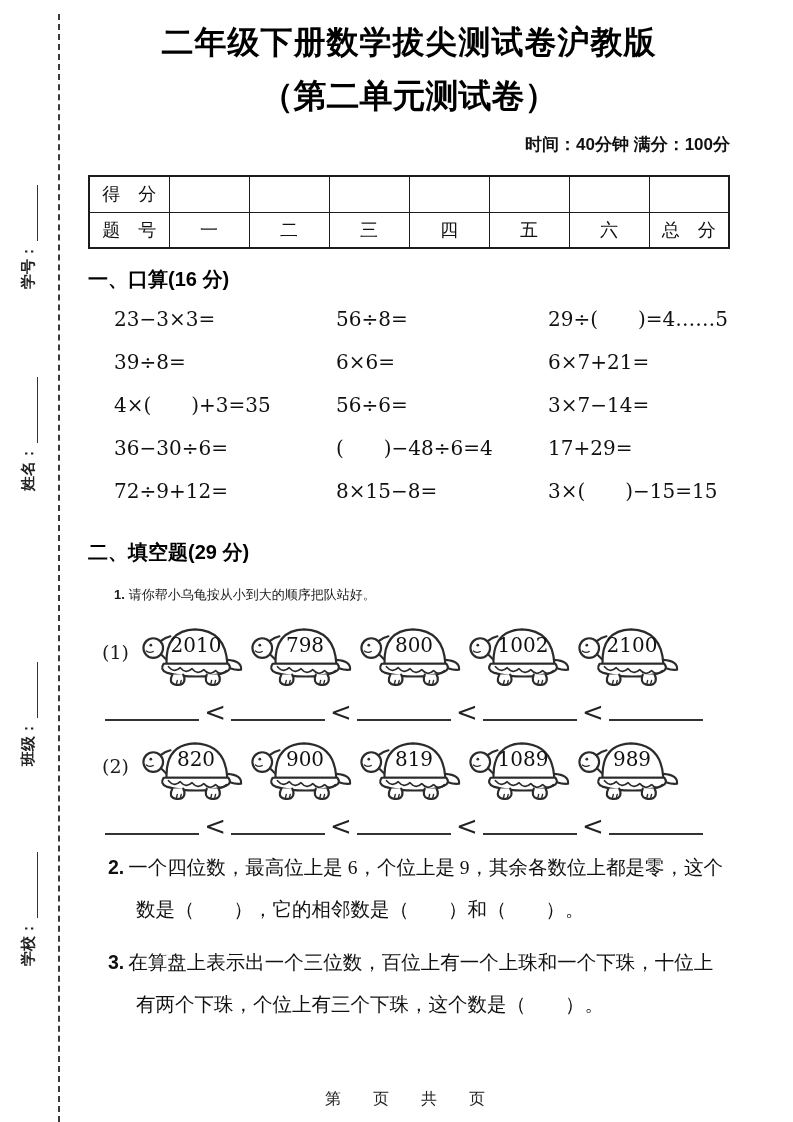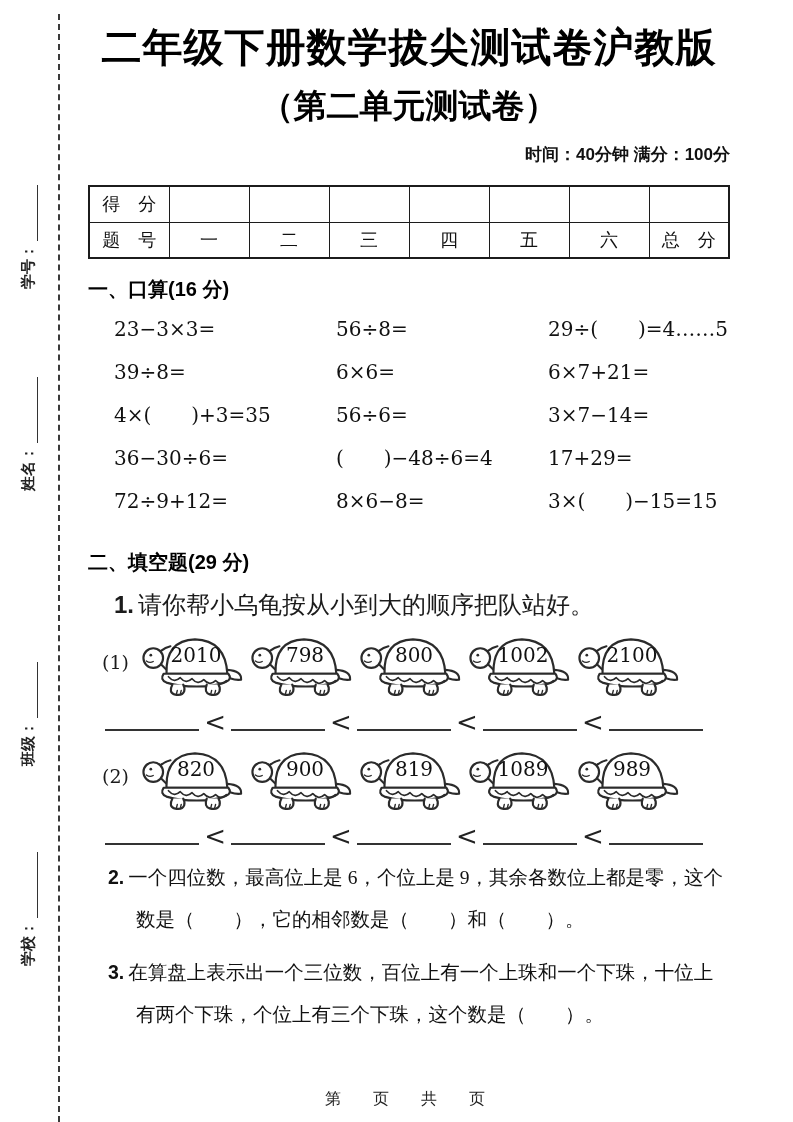--- a/index.html
+++ b/index.html
@@ -23,21 +23,21 @@
     transform:rotate(-90deg);
     font-family:"Liberation Sans", sans-serif;
     font-size:15px; font-weight:600; color:#222;
   }
   .m-line { display:inline-block; width:56px; height:1px;
     border-bottom:1.6px solid #333; margin-left:3px; align-self:flex-end; margin-bottom:3px; }
   
   .content { position:absolute; left:88px; top:22px; width:642px; }
   .title {
     font-family:"Liberation Sans", sans-serif;
-    font-weight:900; font-size:40px; letter-spacing:1px;
+    font-weight:900; font-size:32px; letter-spacing:1px;
     text-align:center; color:#000; line-height:1.25;
   }
   .subtitle {
     font-family:"Liberation Sans", sans-serif;
     font-weight:900; font-size:33px; text-align:center;
     margin-top:12px; color:#000;
   }
   .meta {
     font-family:"Liberation Sans", sans-serif;
     font-weight:700; font-size:17px; text-align:right;
@@ -60,21 +60,21 @@
     font-weight:800; font-size:20px; color:#000; margin-top:17px;
   }
   
   .problems {
     display:grid; grid-template-columns:222px 212px 1fr;
     row-gap:19px; padding-left:26px; margin-top:14px;
     font-family:"DejaVu Serif", serif; font-size:20px; line-height:24px;
     color:#111; white-space:nowrap;
   }
   
-  .q-line { margin-top:14px; padding-left:26px; font-size:24px; line-height:30px; }
+  .q-line { margin-top:14px; padding-left:26px; font-size:13px; line-height:30px; }
   .q-num { font-family:"Liberation Sans", sans-serif; font-weight:800; margin-right:4px; }
   .turtle-row { display:flex; align-items:center; margin-top:4px; padding-left:14px; }
   .row-label { font-family:"DejaVu Serif", serif; font-size:19px; width:38px; flex:none; }
   .turtle { position:relative; width:106px; height:76px; flex:none; margin-right:3px; }
   .turtle svg { position:absolute; inset:0; width:100%; height:100%; }
   .turtle-num {
     position:absolute; left:26px; width:60px; top:19px;
     text-align:center; font-family:"DejaVu Serif", serif;
     font-size:20px; color:#111;
   }
@@ -156,21 +156,21 @@
       <span>39÷8=</span>
       <span>6×6=</span>
       <span>6×7+21=</span>
       <span>4×(　　)+3=35</span>
       <span>56÷6=</span>
       <span>3×7−14=</span>
       <span>36−30÷6=</span>
       <span>(　　)−48÷6=4</span>
       <span>17+29=</span>
       <span>72÷9+12=</span>
-      <span>8×6−8=</span>
+      <span>8×15−8=</span>
       <span>3×(　　)−15=15</span>
       <span></span>
       <span></span>
     </div>
 
     <div class="sec-heading">二、填空题(29 分)</div>
 
     <div class="q-line">
       <span class="q-num">1.</span><span>请你帮小乌龟按从小到大的顺序把队站好。</span>
     </div>

